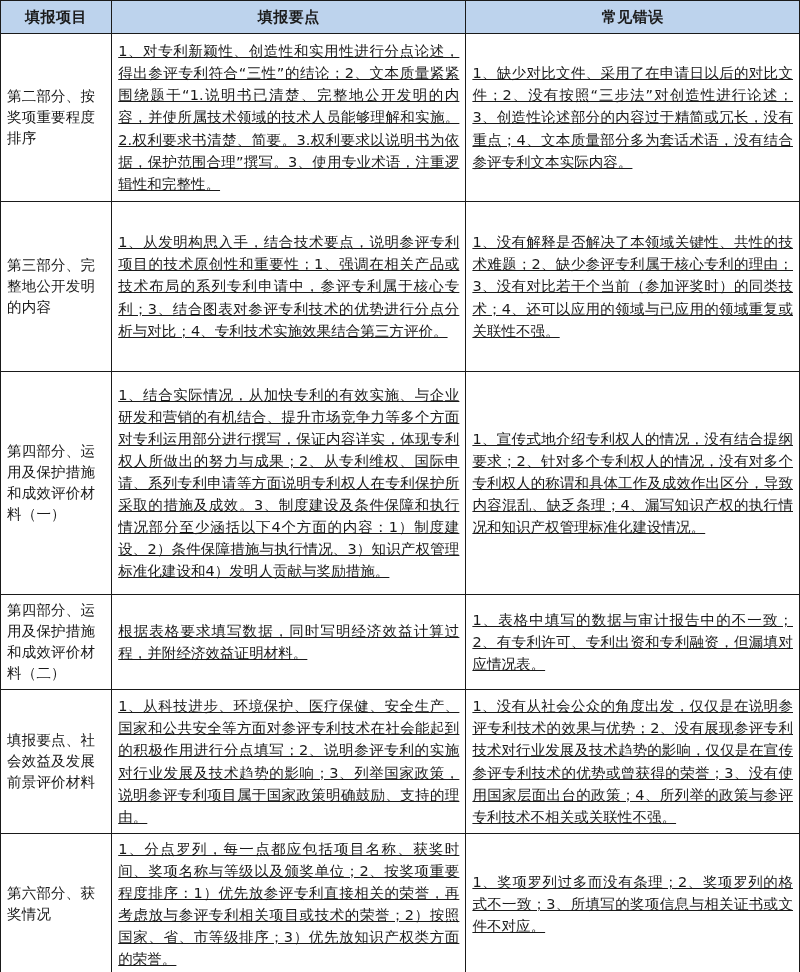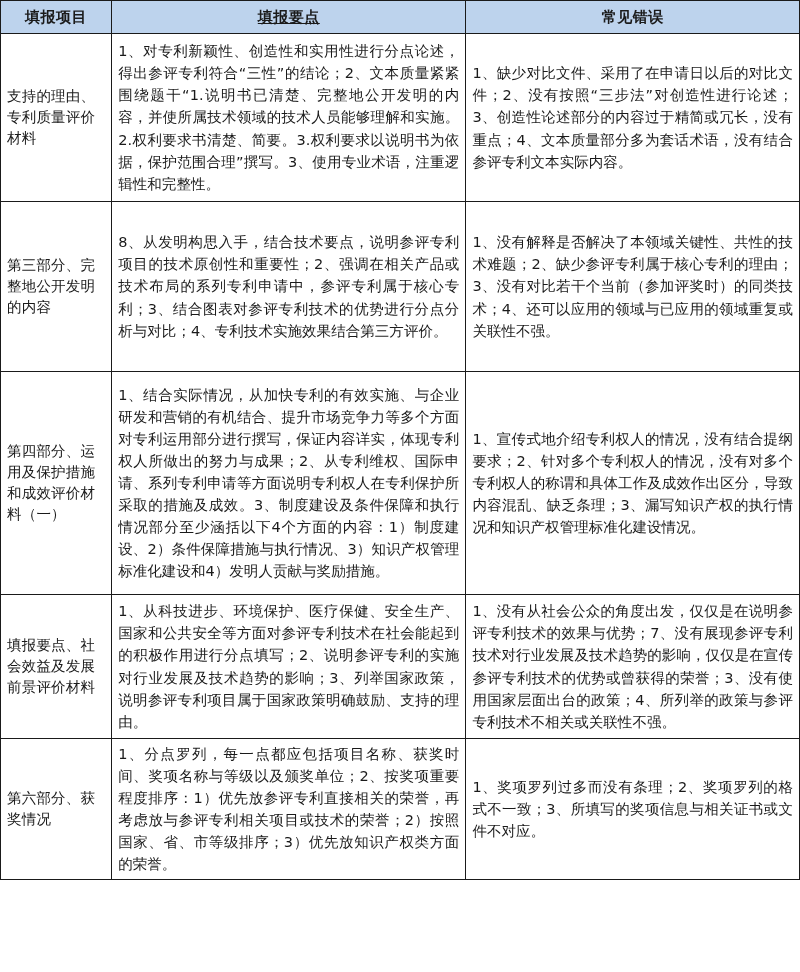--- a/index.html
+++ b/index.html
@@ -31,35 +31,36 @@
     text-align: center;
     font-weight: 700;
     font-size: 15px;
     height: 33px;
     padding: 2px 4px;
     line-height: 1.2;
     letter-spacing: 0.5px;
     margin-left: 36px;
   }
   .col-item { width: 108px; }
-  .col-points { width: 344px; text-decoration: underline; }
+  .col-points { width: 344px; }
   .col-errors { width: 324px; }
 
   td.cell-item {
     font-size: 14.5px;
     line-height: 1.45;
     text-align: left;
     letter-spacing: 0.2px;
   }
   td.cell-body {
     font-size: 14.5px;
     line-height: 1.52;
     text-align: justify;
     text-justify: inter-ideograph;
     letter-spacing: 0.05px;
+    text-decoration: underline;
   }
   tr.r1 { height: 168px; }
   tr.r2 { height: 170px; }
   tr.r3 { height: 223px; }
   tr.r4 { height: 95px; }
   tr.r5 { height: 144px; }
   tr.r6 { height: 139px; }
 </style>
 </head>
 <body>
@@ -67,38 +68,43 @@
 <table class="doc-table">
   <thead>
     <tr>
       <th class="col-item">填报项目</th>
       <th class="col-points">填报要点</th>
       <th class="col-errors">常见错误</th>
     </tr>
   </thead>
   <tbody>
     <tr class="r1">
-      <td class="cell-item">支持的理由、专利质量评价材料</td>
+      <td class="cell-item">第二部分、按奖项重要程度排序</td>
       <td class="cell-body">1、对专利新颖性、创造性和实用性进行分点论述，得出参评专利符合“三性”的结论；2、文本质量紧紧围绕题干“1.说明书已清楚、完整地公开发明的内容，并使所属技术领域的技术人员能够理解和实施。2.权利要求书清楚、简要。3.权利要求以说明书为依据，保护范围合理”撰写。3、使用专业术语，注重逻辑性和完整性。</td>
       <td class="cell-body">1、缺少对比文件、采用了在申请日以后的对比文件；2、没有按照“三步法”对创造性进行论述；3、创造性论述部分的内容过于精简或冗长，没有重点；4、文本质量部分多为套话术语，没有结合参评专利文本实际内容。</td>
     </tr>
     <tr class="r2">
       <td class="cell-item">第三部分、完整地公开发明的内容</td>
-      <td class="cell-body">8、从发明构思入手，结合技术要点，说明参评专利项目的技术原创性和重要性；2、强调在相关产品或技术布局的系列专利申请中，参评专利属于核心专利；3、结合图表对参评专利技术的优势进行分点分析与对比；4、专利技术实施效果结合第三方评价。</td>
+      <td class="cell-body">1、从发明构思入手，结合技术要点，说明参评专利项目的技术原创性和重要性；1、强调在相关产品或技术布局的系列专利申请中，参评专利属于核心专利；3、结合图表对参评专利技术的优势进行分点分析与对比；4、专利技术实施效果结合第三方评价。</td>
       <td class="cell-body">1、没有解释是否解决了本领域关键性、共性的技术难题；2、缺少参评专利属于核心专利的理由；3、没有对比若干个当前（参加评奖时）的同类技术；4、还可以应用的领域与已应用的领域重复或关联性不强。</td>
     </tr>
     <tr class="r3">
       <td class="cell-item">第四部分、运用及保护措施和成效评价材料（一）</td>
       <td class="cell-body">1、结合实际情况，从加快专利的有效实施、与企业研发和营销的有机结合、提升市场竞争力等多个方面对专利运用部分进行撰写，保证内容详实，体现专利权人所做出的努力与成果；2、从专利维权、国际申请、系列专利申请等方面说明专利权人在专利保护所采取的措施及成效。3、制度建设及条件保障和执行情况部分至少涵括以下4个方面的内容：1）制度建设、2）条件保障措施与执行情况、3）知识产权管理标准化建设和4）发明人贡献与奖励措施。</td>
-      <td class="cell-body">1、宣传式地介绍专利权人的情况，没有结合提纲要求；2、针对多个专利权人的情况，没有对多个专利权人的称谓和具体工作及成效作出区分，导致内容混乱、缺乏条理；3、漏写知识产权的执行情况和知识产权管理标准化建设情况。</td>
+      <td class="cell-body">1、宣传式地介绍专利权人的情况，没有结合提纲要求；2、针对多个专利权人的情况，没有对多个专利权人的称谓和具体工作及成效作出区分，导致内容混乱、缺乏条理；4、漏写知识产权的执行情况和知识产权管理标准化建设情况。</td>
+    </tr>
+    <tr class="r4">
+      <td class="cell-item">第四部分、运用及保护措施和成效评价材料（二）</td>
+      <td class="cell-body">根据表格要求填写数据，同时写明经济效益计算过程，并附经济效益证明材料。</td>
+      <td class="cell-body">1、表格中填写的数据与审计报告中的不一致；2、有专利许可、专利出资和专利融资，但漏填对应情况表。</td>
     </tr>
     <tr class="r5">
       <td class="cell-item">填报要点、社会效益及发展前景评价材料</td>
       <td class="cell-body">1、从科技进步、环境保护、医疗保健、安全生产、国家和公共安全等方面对参评专利技术在社会能起到的积极作用进行分点填写；2、说明参评专利的实施对行业发展及技术趋势的影响；3、列举国家政策，说明参评专利项目属于国家政策明确鼓励、支持的理由。</td>
-      <td class="cell-body">1、没有从社会公众的角度出发，仅仅是在说明参评专利技术的效果与优势；7、没有展现参评专利技术对行业发展及技术趋势的影响，仅仅是在宣传参评专利技术的优势或曾获得的荣誉；3、没有使用国家层面出台的政策；4、所列举的政策与参评专利技术不相关或关联性不强。</td>
+      <td class="cell-body">1、没有从社会公众的角度出发，仅仅是在说明参评专利技术的效果与优势；2、没有展现参评专利技术对行业发展及技术趋势的影响，仅仅是在宣传参评专利技术的优势或曾获得的荣誉；3、没有使用国家层面出台的政策；4、所列举的政策与参评专利技术不相关或关联性不强。</td>
     </tr>
     <tr class="r6">
       <td class="cell-item">第六部分、获奖情况</td>
       <td class="cell-body">1、分点罗列，每一点都应包括项目名称、获奖时间、奖项名称与等级以及颁奖单位；2、按奖项重要程度排序：1）优先放参评专利直接相关的荣誉，再考虑放与参评专利相关项目或技术的荣誉；2）按照国家、省、市等级排序；3）优先放知识产权类方面的荣誉。</td>
       <td class="cell-body">1、奖项罗列过多而没有条理；2、奖项罗列的格式不一致；3、所填写的奖项信息与相关证书或文件不对应。</td>
     </tr>
   </tbody>
 </table>
 
 </body></html>

